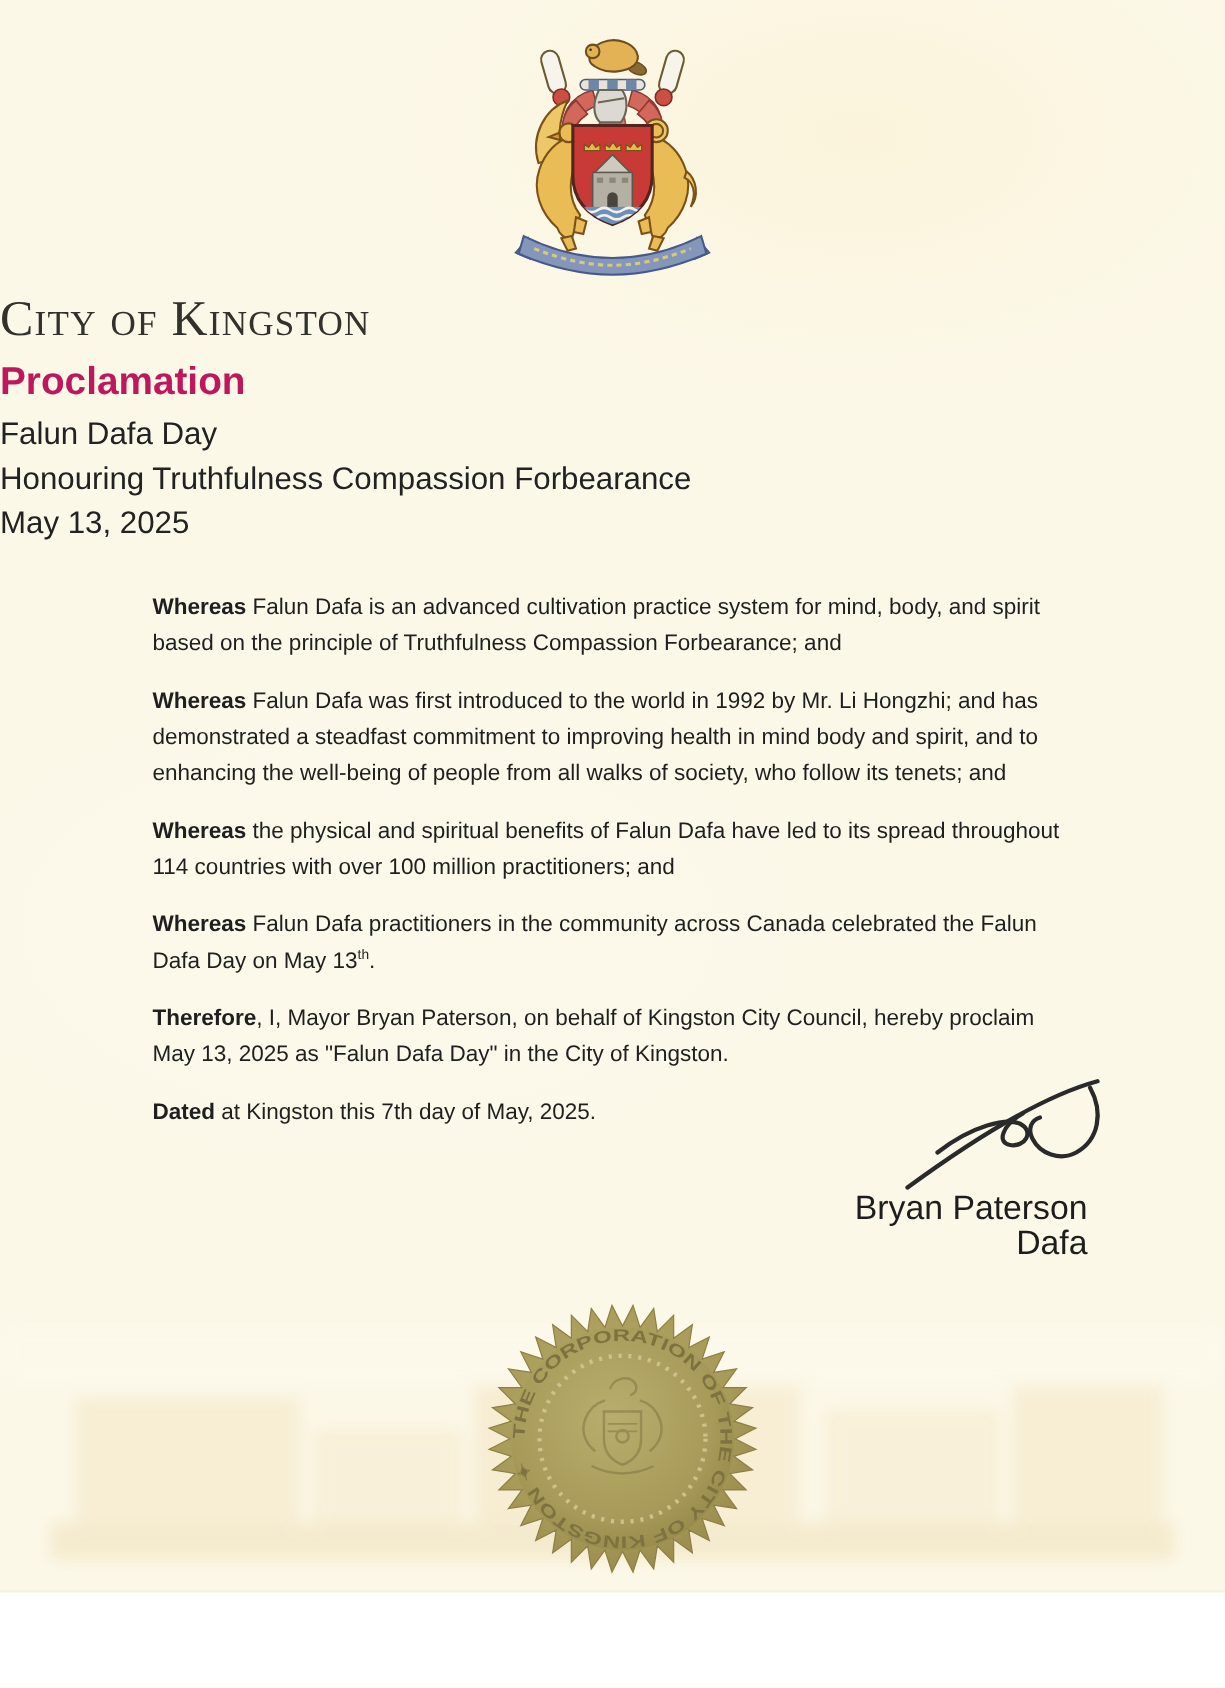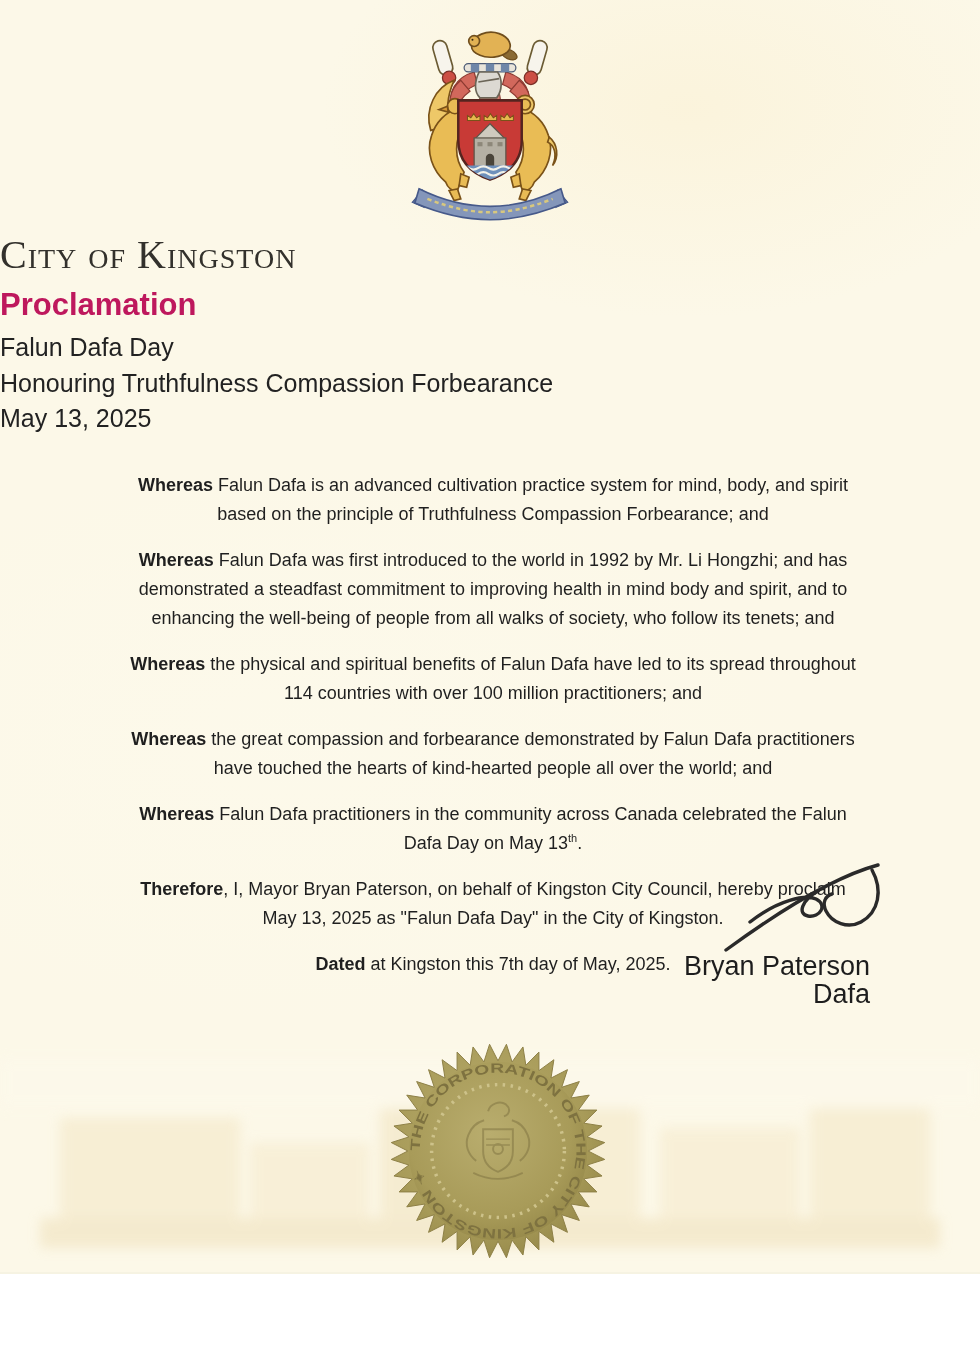--- a/index.html
+++ b/index.html
@@ -30,21 +30,21 @@
     font-family:"Liberation Serif", serif; font-variant:small-caps;
     font-size:40px; letter-spacing:1px; color:var(--heading-ink);
     margin-top:6px; line-height:1.05;
   }
   .doc-type{font-size:31px; font-weight:bold; margin-top:11px; color:#be185d;}
   .subject{font-size:25px; margin-top:10px;}
   .subtitle{font-size:25px; margin-top:7px;}
   .date-line{font-size:25px; margin-top:6px;}
   .body-text{
     position:relative; margin:38px 118px 0 122px; width:742px;
-    font-size:18px; line-height:29px; color:#1f1f1f; text-align:center;
+    font-size:18px; line-height:29px; color:#1f1f1f; text-align:left;
   }
   .body-text p{margin-bottom:17px;}
   .lead{font-weight:bold;}
   sup.ordinal{font-size:11px; line-height:0; vertical-align:super;}
   .signature-block{position:absolute; left:712px; top:858px; width:180px; height:102px;}
   .signature-block svg{width:100%; height:100%;}
   .signatory{
     position:absolute; right:110px; top:952px; width:260px;
     text-align:right; font-size:27px; line-height:28px; color:#1d1d1d;
   }
@@ -176,21 +176,20 @@
     <div class="doc-type">Proclamation</div>
     <div class="subject">Falun Dafa Day</div>
     <div class="subtitle">Honouring Truthfulness Compassion Forbearance</div>
     <div class="date-line">May 13, 2025</div>
   </div>
 
   <div class="body-text">
     <p><span class="lead">Whereas</span><span> Falun Dafa is an advanced cultivation practice system for mind, body, and spirit based on the principle of Truthfulness Compassion Forbearance; and</span></p>
     <p><span class="lead">Whereas</span><span> Falun Dafa was first introduced to the world in 1992 by Mr. Li Hongzhi; and has demonstrated a steadfast commitment to improving health in mind body and spirit, and to enhancing the well-being of people from all walks of society, who follow its tenets; and</span></p>
     <p><span class="lead">Whereas</span><span> the physical and spiritual benefits of Falun Dafa have led to its spread throughout 114 countries with over 100 million practitioners; and</span></p>
-    <p><span class="lead">Whereas</span><span> the great compassion and forbearance demonstrated by Falun Dafa practitioners have touched the hearts of kind-hearted people all over the world; and</span></p>
     <p><span class="lead">Whereas</span><span> Falun Dafa practitioners in the community across Canada celebrated the Falun Dafa Day on May 13</span><sup class="ordinal">th</sup><span>.</span></p>
     <p><span class="lead">Therefore</span><span>, I, Mayor Bryan Paterson, on behalf of Kingston City Council, hereby proclaim May 13, 2025 as "Falun Dafa Day" in the City of Kingston.</span></p>
     <p><span class="lead">Dated</span><span> at Kingston this 7th day of May, 2025.</span></p>
   </div>
 
   <div class="signature-block">
     <svg viewBox="0 0 180 102" aria-hidden="true">
       <g fill="none" stroke="#2a2a2a" stroke-width="3.4" stroke-linecap="round">
         <path d="M14,92 C55,62 118,20 166,7"></path>
         <path d="M38,64 C66,42 94,36 104,41 C116,47 108,60 96,58 C85,56 90,42 106,33"></path>

